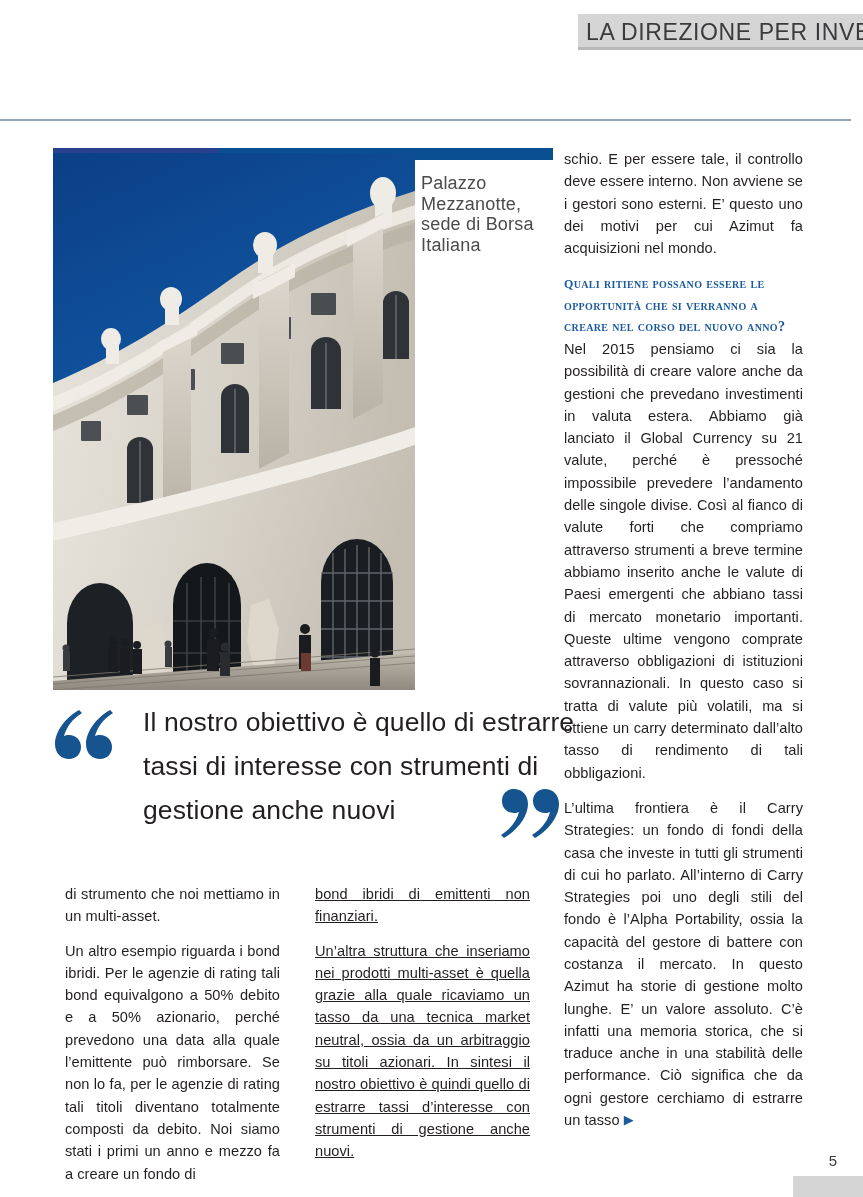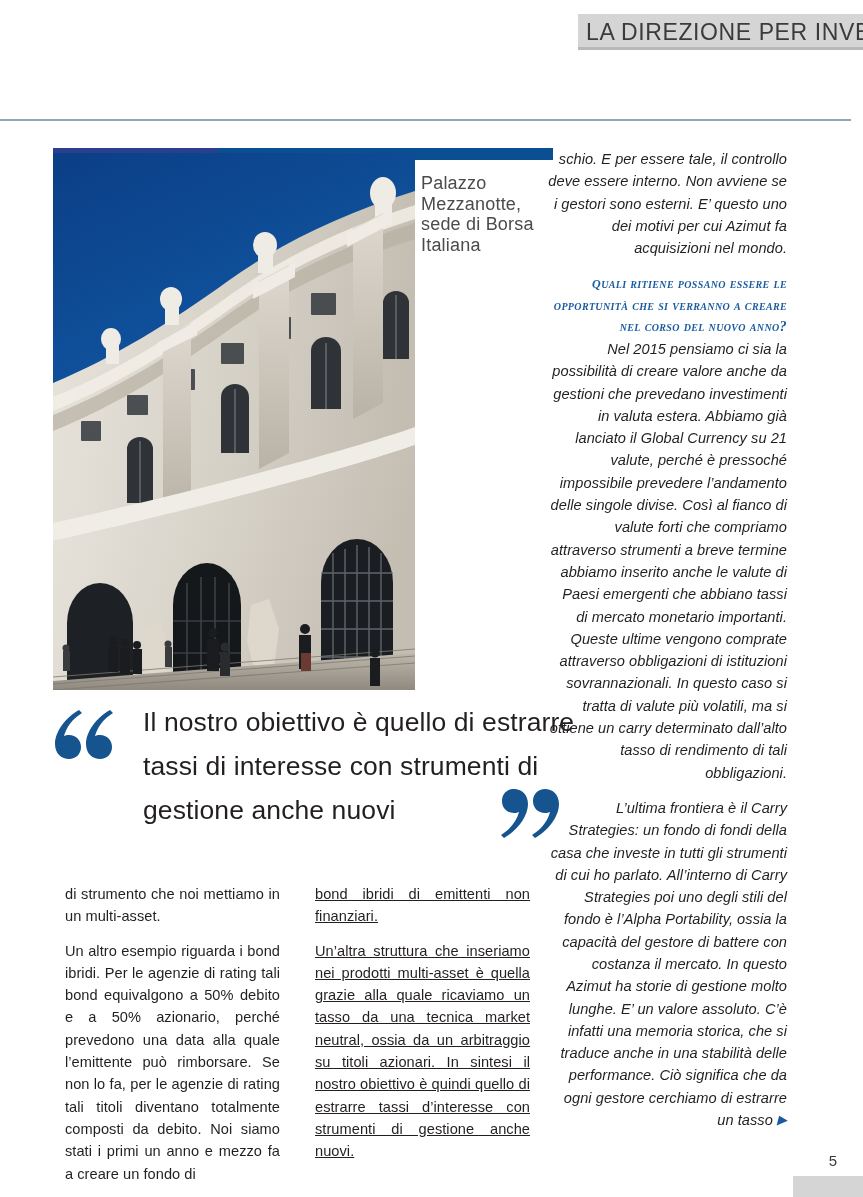--- a/index.html
+++ b/index.html
@@ -145,37 +145,37 @@
     font-size: 14.6px;
     line-height: 22.3px;
     text-align: justify;
     color: #231f20;
     letter-spacing: 0.05px;
   }
   .col p { margin: 12px; }
 
   .col-left  { left: 53px;  top: 871px; width: 239px; }
   .col-mid   { left: 303px; top: 871px; width: 239px; text-decoration: underline; }
-  .col-right { left: 548px; top: 148px; width: 239px; font-style: italic; }
+  .col-right { left: 564px; top: 148px; width: 239px; }
 
   .q-head {
     font-family: "Liberation Serif", serif;
     color: #1a5a9e;
     font-size: 14.2px;
     line-height: 21.5px;
     font-weight: 700;
     letter-spacing: 0.35px;
     font-variant: small-caps;
     text-transform: lowercase;
     text-align: left;
     margin: 0;
   }
   .q-head::first-letter { font-size: 17px; }
 
-  .col-right p { margin: 0; text-align: right; }
+  .col-right p { margin: 0; }
   .spacer-sm { height: 13px; }
 
   .end-arrow {
     display: inline-block;
     color: #1a5a9e;
     font-size: 13px;
     line-height: 13px;
     transform: translateY(-1px);
   }
 

